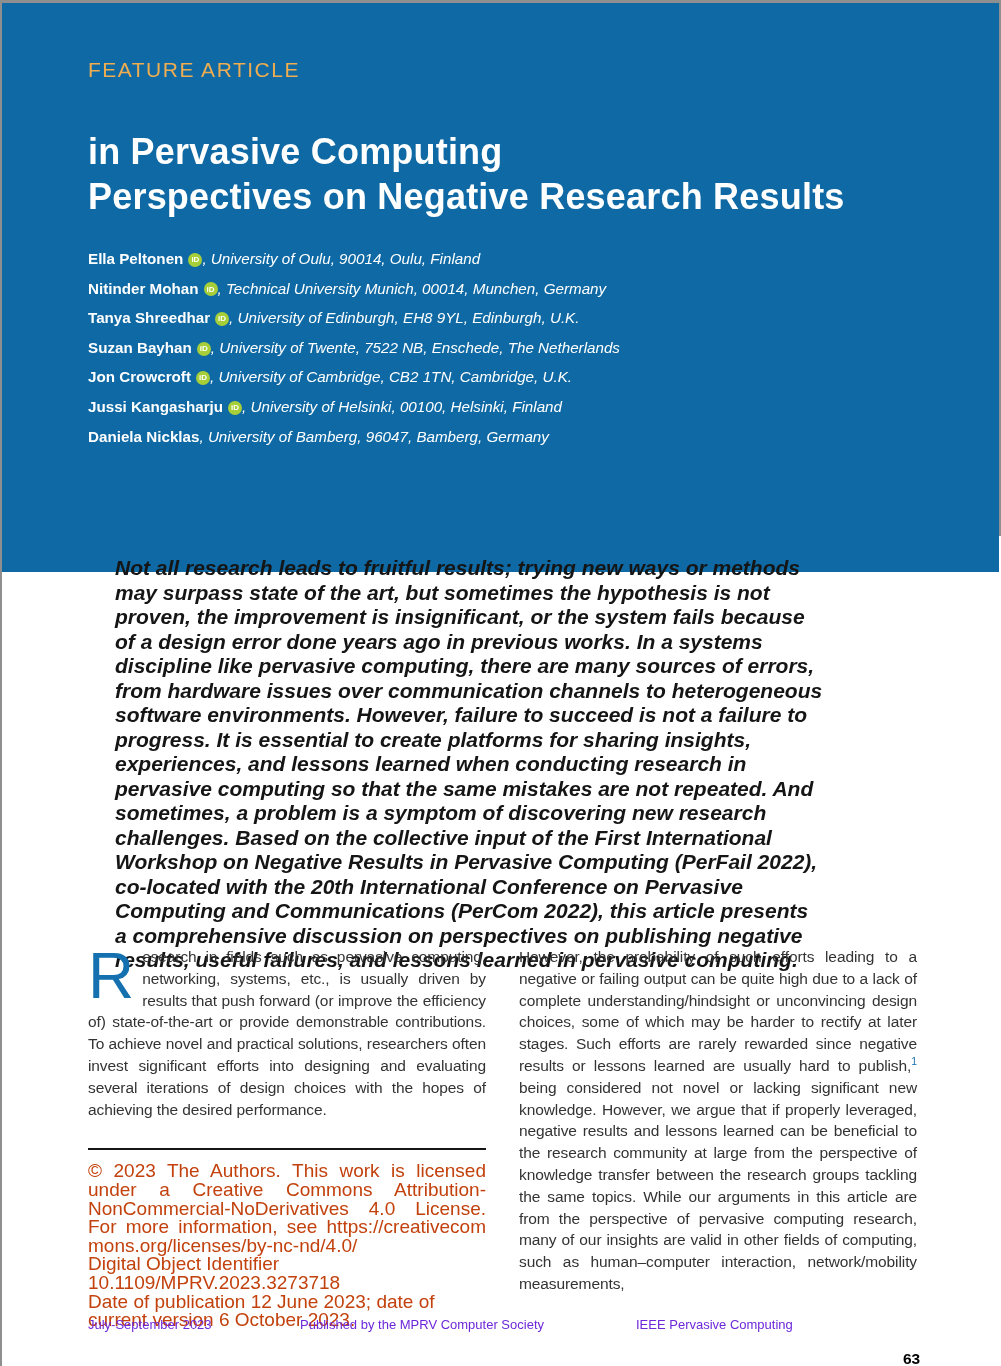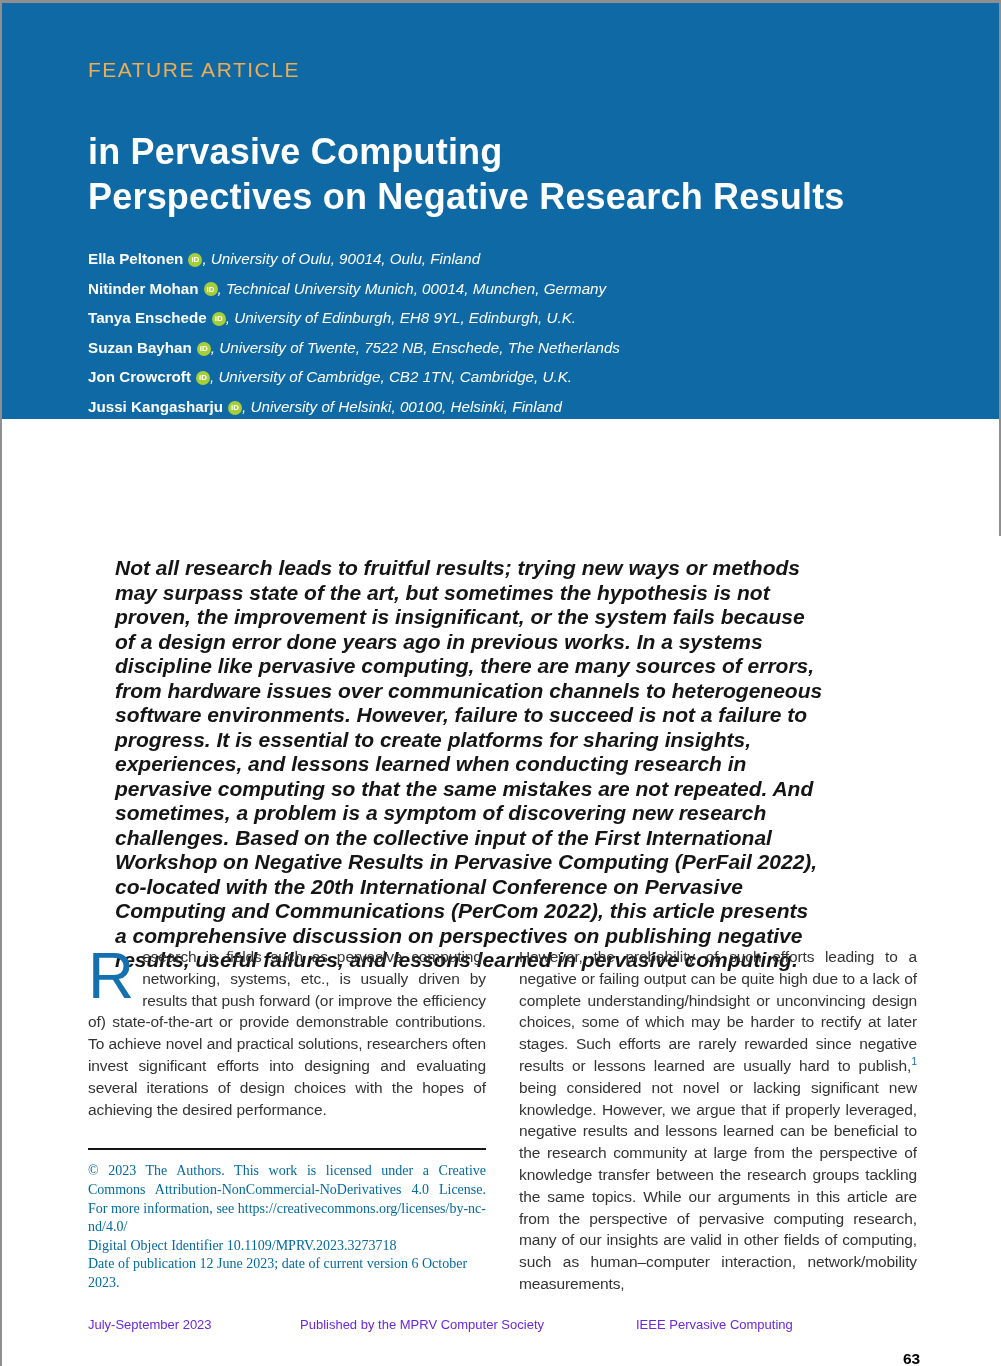--- a/index.html
+++ b/index.html
@@ -8,21 +8,21 @@
     overflow:hidden; font-family:"Liberation Sans","DejaVu Sans",sans-serif;
     color:#333;
   }
   
   .edge-top   { position:absolute; top:0; left:0; width:100%; height:3px; background:#8f8f8f; }
   .edge-left  { position:absolute; top:0; left:0; width:2px; height:100%; background:#8f8f8f; }
   .edge-right { position:absolute; top:0; right:0; width:2px; height:536px; background:#8f8f8f; }
 
   
   .masthead {
-    position:absolute; top:3px; left:2px; right:2px; height:416px;
+    position:absolute; top:3px; left:2px; right:2px; height:569px;
     background:#0E69A4;
   }
   .kicker {
     position:absolute; left:86px; top:55px;
     font-size:21px; font-weight:500; letter-spacing:1.5px;
     color:#EFAD52;
   }
   .title {
     position:absolute; left:86px; top:126px; margin:0;
     font-size:36px; font-weight:600; line-height:45px; letter-spacing:0.2px;
@@ -61,21 +61,21 @@
   .dropcap {
     float:left; color:#1470AE; font-size:64px; line-height:53px;
     font-weight:500; margin:4px 8px 0 0;
   }
   .cite {
     color:#1470AE; font-size:10.5px; line-height:0; cursor:pointer;
   }
   .rule {
     border:none; border-top:2.5px solid #151515; margin:28px 0 12px 0;
   }
-  .footnote { font-size:14px; line-height:18.6px; color:#0369a1;font-family:Liberation Serif, serif; }
+  .footnote { font-size:19px; line-height:18.6px; color:#c2410c; }
   .footnote .just { text-align:justify; }
   .url { word-break:break-all; }
 
   
   .pf { position:absolute; top:1317px; font-size:13px; color:#6d28d9; white-space:nowrap; }
   .pf-issue     { left:88px; }
   .pf-publisher { left:300px; }
   .pf-journal   { left:636px; }
   .pf-pagenum   { left:903px; top:1350px; font-size:15.5px; font-weight:700; color:#000; }
 </style>
@@ -94,21 +94,21 @@
       <span class="tl">Perspectives on Negative Research Results</span>
     </h1>
     <div class="authors">
       <div class="author-row">
         <span class="a-name">Ella Peltonen</span><span class="orcid">iD</span><span class="a-aff">, University of Oulu, 90014, Oulu, Finland</span>
       </div>
       <div class="author-row">
         <span class="a-name">Nitinder Mohan</span><span class="orcid">iD</span><span class="a-aff">, Technical University Munich, 00014, Munchen, Germany</span>
       </div>
       <div class="author-row">
-        <span class="a-name">Tanya Enschede</span><span class="orcid">iD</span><span class="a-aff">, University of Edinburgh, EH8 9YL, Edinburgh, U.K.</span>
+        <span class="a-name">Tanya Shreedhar</span><span class="orcid">iD</span><span class="a-aff">, University of Edinburgh, EH8 9YL, Edinburgh, U.K.</span>
       </div>
       <div class="author-row">
         <span class="a-name">Suzan Bayhan</span><span class="orcid">iD</span><span class="a-aff">, University of Twente, 7522 NB, Enschede, The Netherlands</span>
       </div>
       <div class="author-row">
         <span class="a-name">Jon Crowcroft</span><span class="orcid">iD</span><span class="a-aff">, University of Cambridge, CB2 1TN, Cambridge, U.K.</span>
       </div>
       <div class="author-row">
         <span class="a-name">Jussi Kangasharju</span><span class="orcid">iD</span><span class="a-aff">, University of Helsinki, 00100, Helsinki, Finland</span>
       </div>

